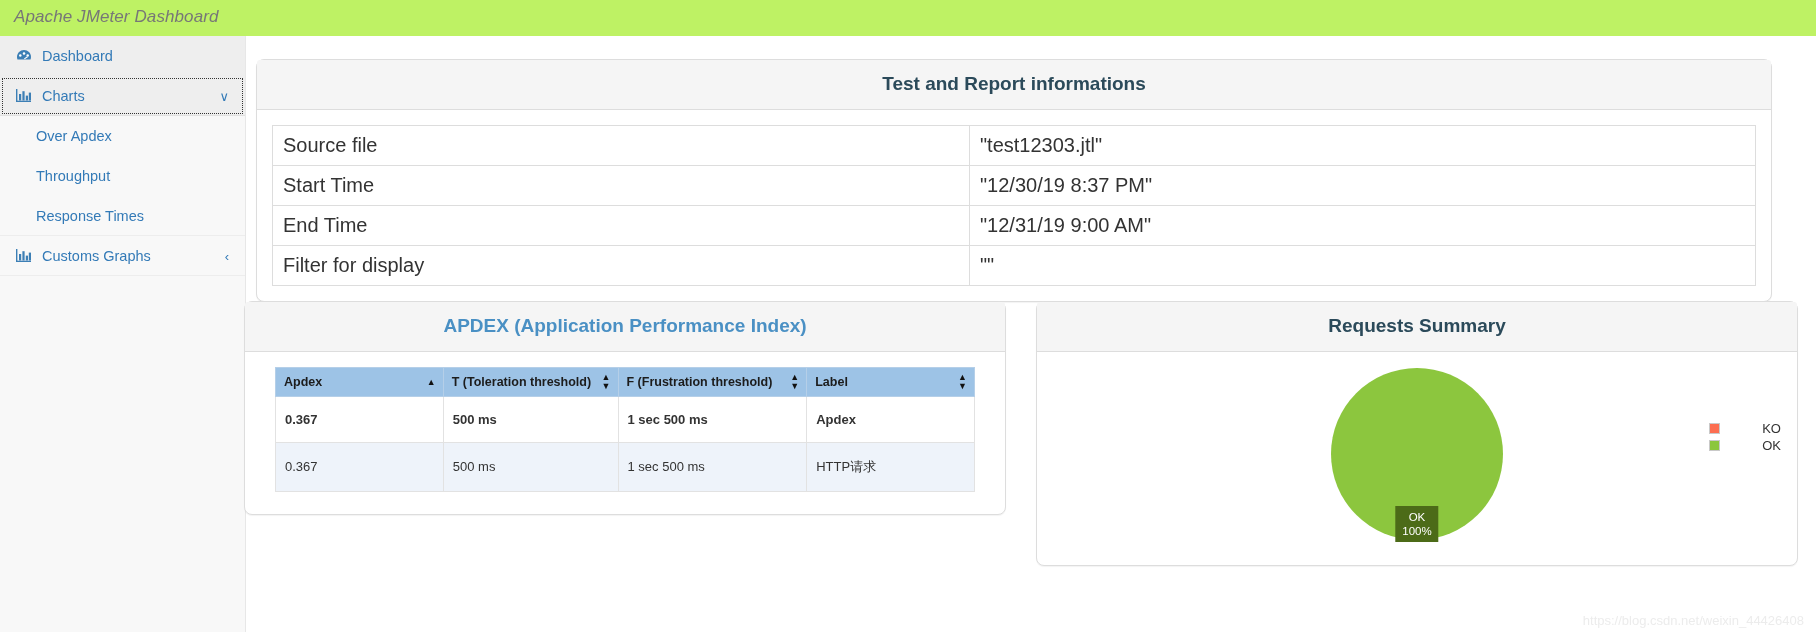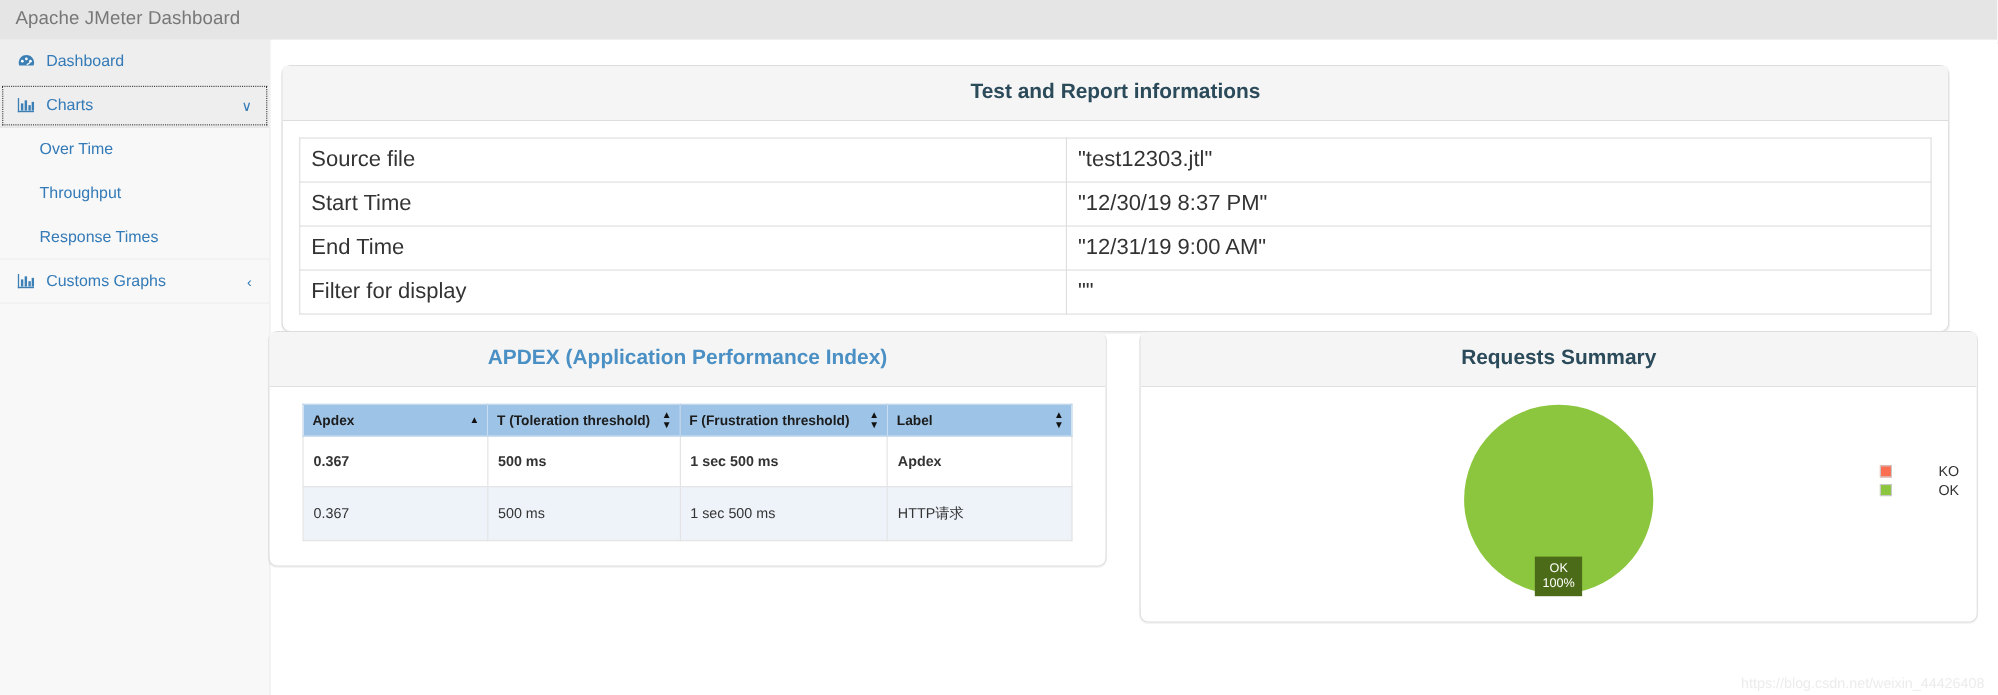--- a/index.html
+++ b/index.html
@@ -11,22 +11,23 @@
     font-family: "Liberation Sans", sans-serif;
     -webkit-font-smoothing: antialiased;
   }
 
   
   #app { position: relative; width: 1816px; height: 632px; background:#fff; }
 
   #topbar {
     position: absolute; left: 0; top: 0;
     width: 1816px; height: 40px;
-    background: #e5e5e5;
+    background: #bef264;
     border-bottom: 1px solid #e7e7e7;
+    font-style: italic;
   }
   #topbar-title {
     position: absolute; left: 14px; top: 7px;
     font-size: 17px; color: #777777;
     font-weight: 400; letter-spacing: 0.1px;
     white-space: nowrap;
   }
 
   
   #sidebar {
@@ -232,21 +233,21 @@
           <rect x="6.4" y="2.2" width="2.2" height="9.3" fill="#3c7fb5"></rect>
           <rect x="9.8" y="6.6" width="2.2" height="4.9" fill="#3c7fb5"></rect>
           <rect x="12.8" y="3.6" width="2.2" height="7.9" fill="#3c7fb5"></rect>
         </svg>
       </span>
       <span class="lbl">Charts</span>
       <span class="caret">∨</span>
     </div>
 
     <div class="side-sub">
-      <span class="lbl">Over Time</span>
+      <span class="lbl">Over Apdex</span>
     </div>
 
     <div class="side-sub">
       <span class="lbl">Throughput</span>
     </div>
 
     <div class="side-sub last">
       <span class="lbl">Response Times</span>
     </div>
 

